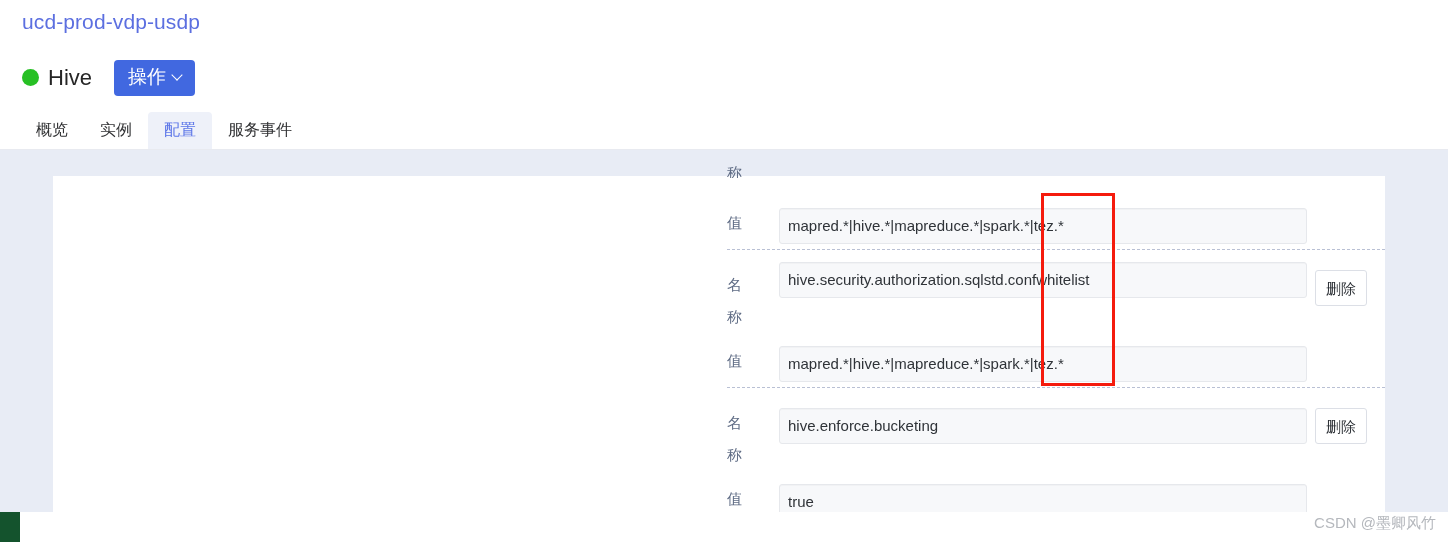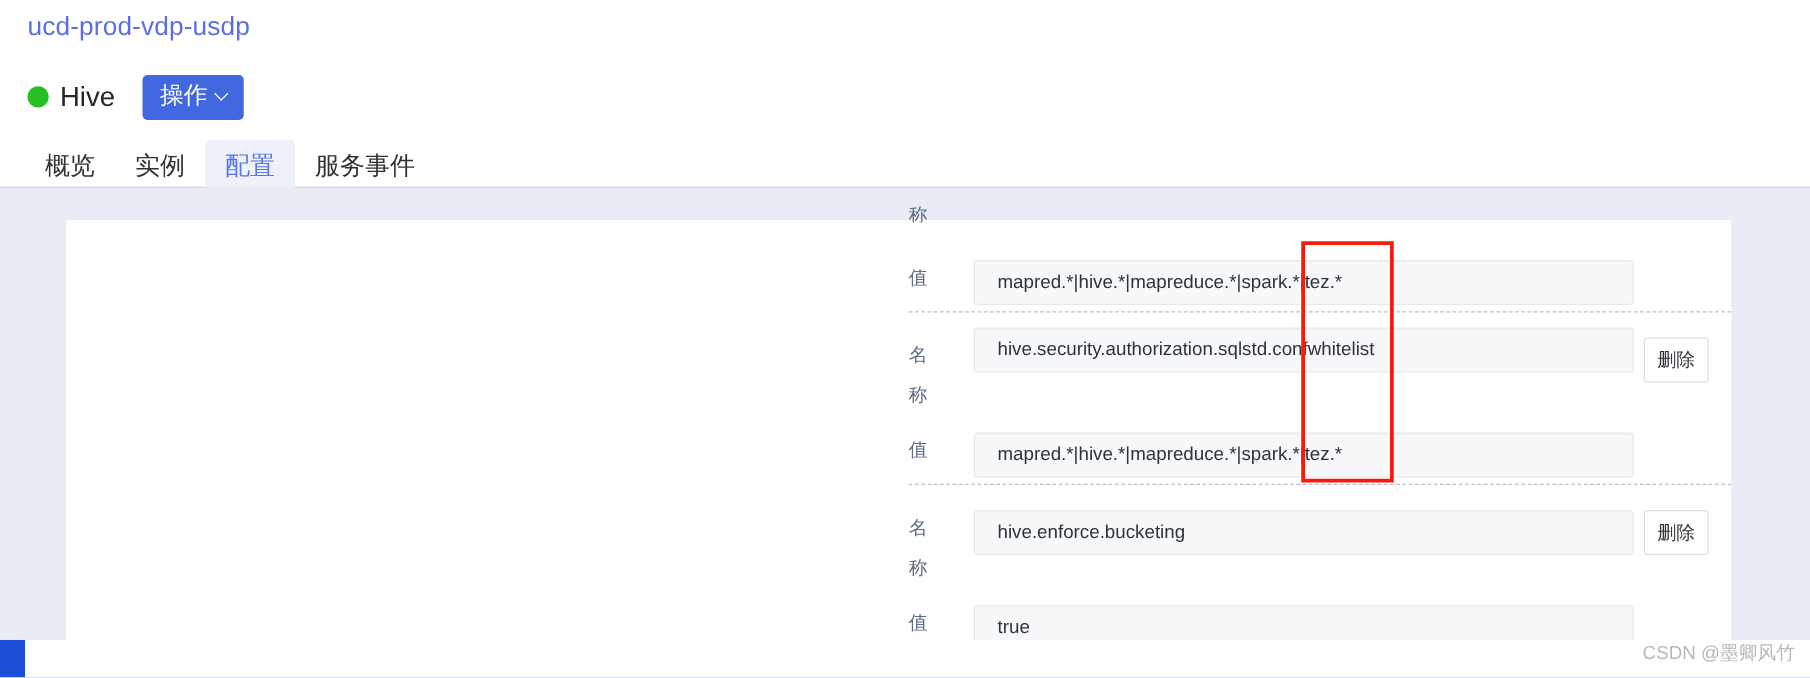--- a/index.html
+++ b/index.html
@@ -5,21 +5,21 @@
   * { box-sizing: border-box; }
   html, body {
     margin: 0; padding: 0;
     width: 1448px; height: 542px;
     overflow: hidden;
     background: #ffffff;
     font-family: "Liberation Sans", "DejaVu Sans", sans-serif;
     -webkit-font-smoothing: antialiased;
   }
 
-  #app { position: relative; width: 1448px; height: 542px; background: #1d4ed8; }
+  #app { position: relative; width: 1448px; height: 542px; background: #14532d; }
 
   
   .header { position: absolute; left: 0; top: 0; width: 1448px; height: 150px; background: #ffffff; }
 
   .breadcrumb {
     position: absolute; left: 22px; top: 10px;
     font-size: 21px; color: #5c6fe0; letter-spacing: .1px;
     cursor: pointer; white-space: nowrap;
   }
 
@@ -39,21 +39,21 @@
   .chev::before {
     content: ""; position: absolute; left: 0; top: 0;
     width: 7px; height: 7px;
     border-right: 1.6px solid currentColor; border-bottom: 1.6px solid currentColor;
     transform: rotate(45deg);
   }
 
   
   .tabs { position: absolute; left: 20px; top: 112px; display: flex; align-items: flex-end; }
   .tab {
-    font-size: 20px; color: #303133; padding: 8px 16px 9px 16px;
+    font-size: 16px; color: #303133; padding: 8px 16px 9px 16px;
     cursor: pointer; white-space: nowrap; border-radius: 4px 4px 0 0;
     display: inline-flex; align-items: center; gap: 7px; line-height: 1.3;
   }
   .tab.active { background: #eef1f9; color: #5b75e8; }
   .tab .chev::before { border-width: 1.5px; }
   .header-rule { position: absolute; left: 0; top: 149px; width: 1448px; height: 1px; background: #e8eaf0; }
 
   
   .page-bg { position: absolute; left: 0; top: 150px; width: 1448px; height: 362px; background: #e8ecf5; }
   .content-card {
@@ -70,21 +70,21 @@
     position: absolute; left: 674px; width: 26px;
     font-size: 15px; color: #5e6b84; text-align: left;
     line-height: 30px; letter-spacing: .5px;
   }
   .field {
     position: absolute; left: 726px;
     height: 36px; background: #f7f8fa;
     border: 1px solid #e6e8ec; border-radius: 3px;
     box-shadow: inset 0 1px 0 rgba(0,0,0,.025);
     font-size: 15px; color: #2f3338;
-    padding: 0 18px; line-height: 34px;
+    padding: 0 8px; line-height: 34px;
     white-space: nowrap; overflow: hidden;
     font-family: inherit;
   }
   .field.wide { width: 528px; }
   .field.name { width: 528px; }
   .del-btn {
     position: absolute; left: 1262px; top: 0;
     width: 52px; height: 36px; background: #ffffff;
     border: 1px solid #dcdfe6; border-radius: 3px;
     font-size: 15px; color: #2f3338; cursor: pointer;

